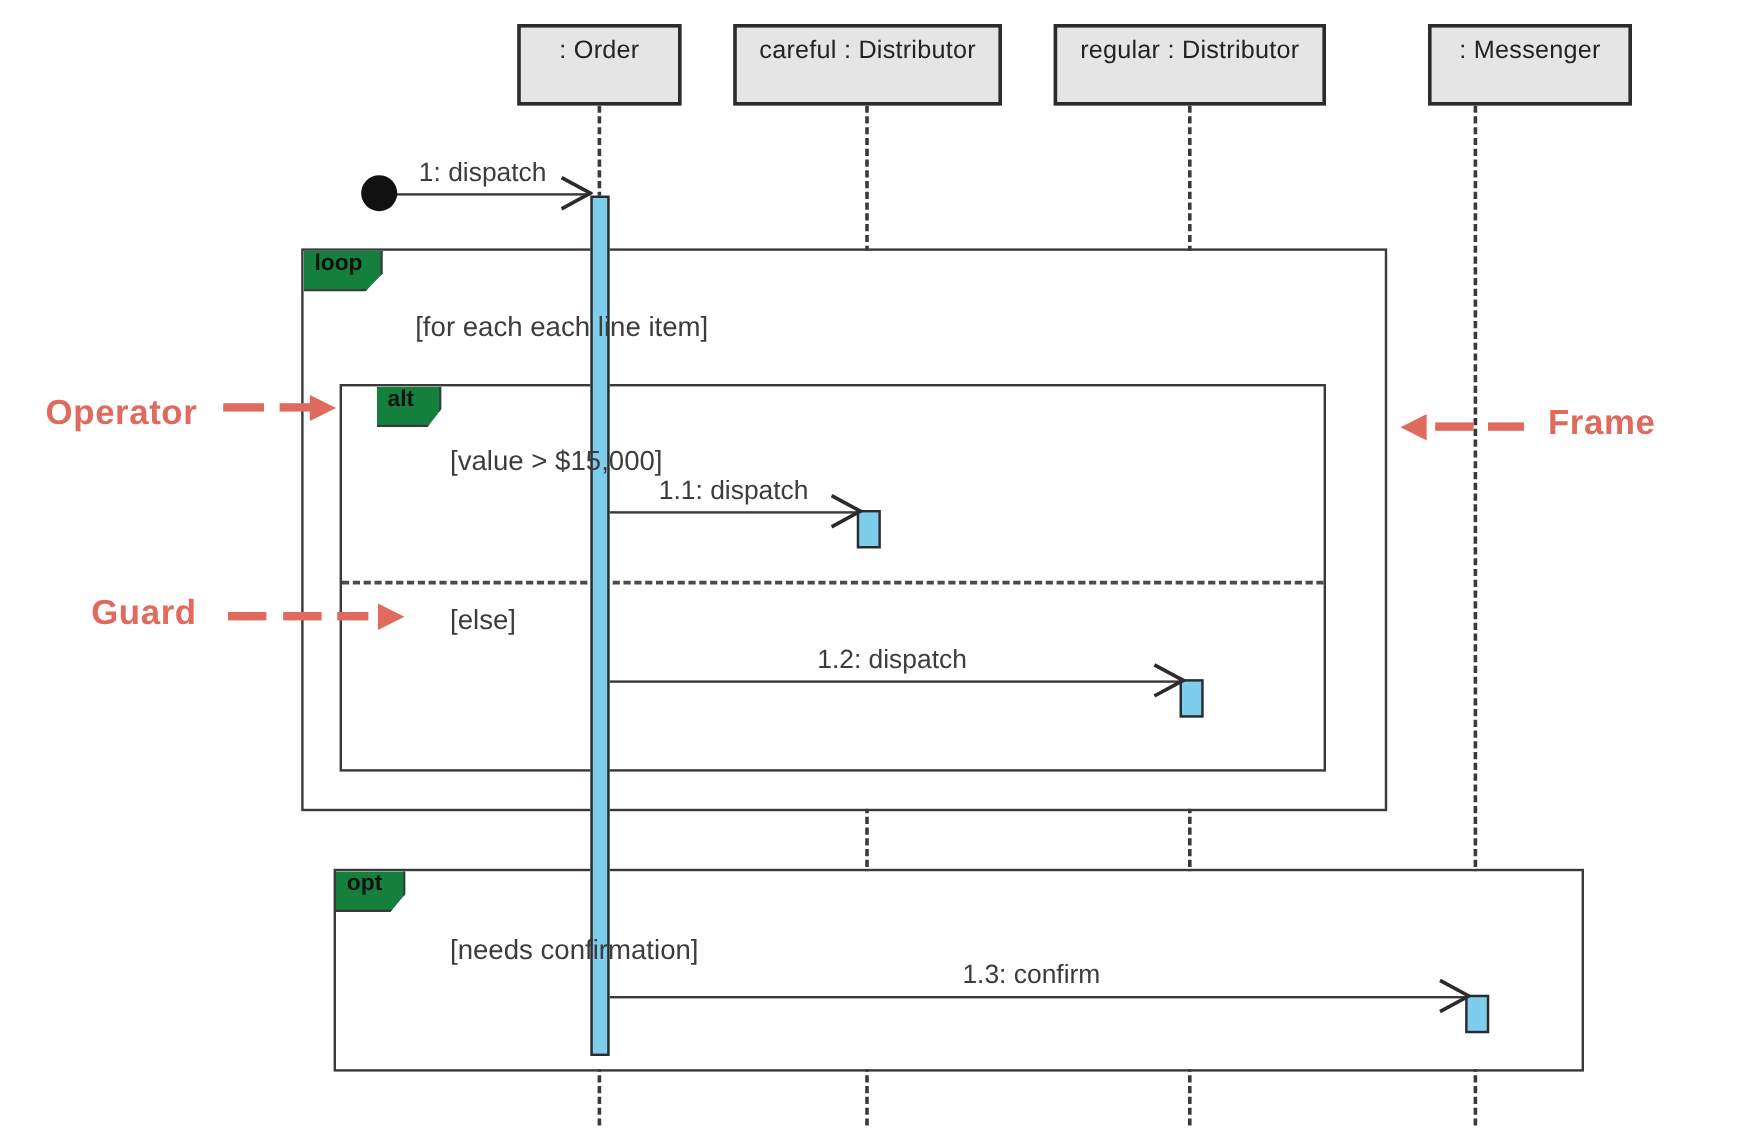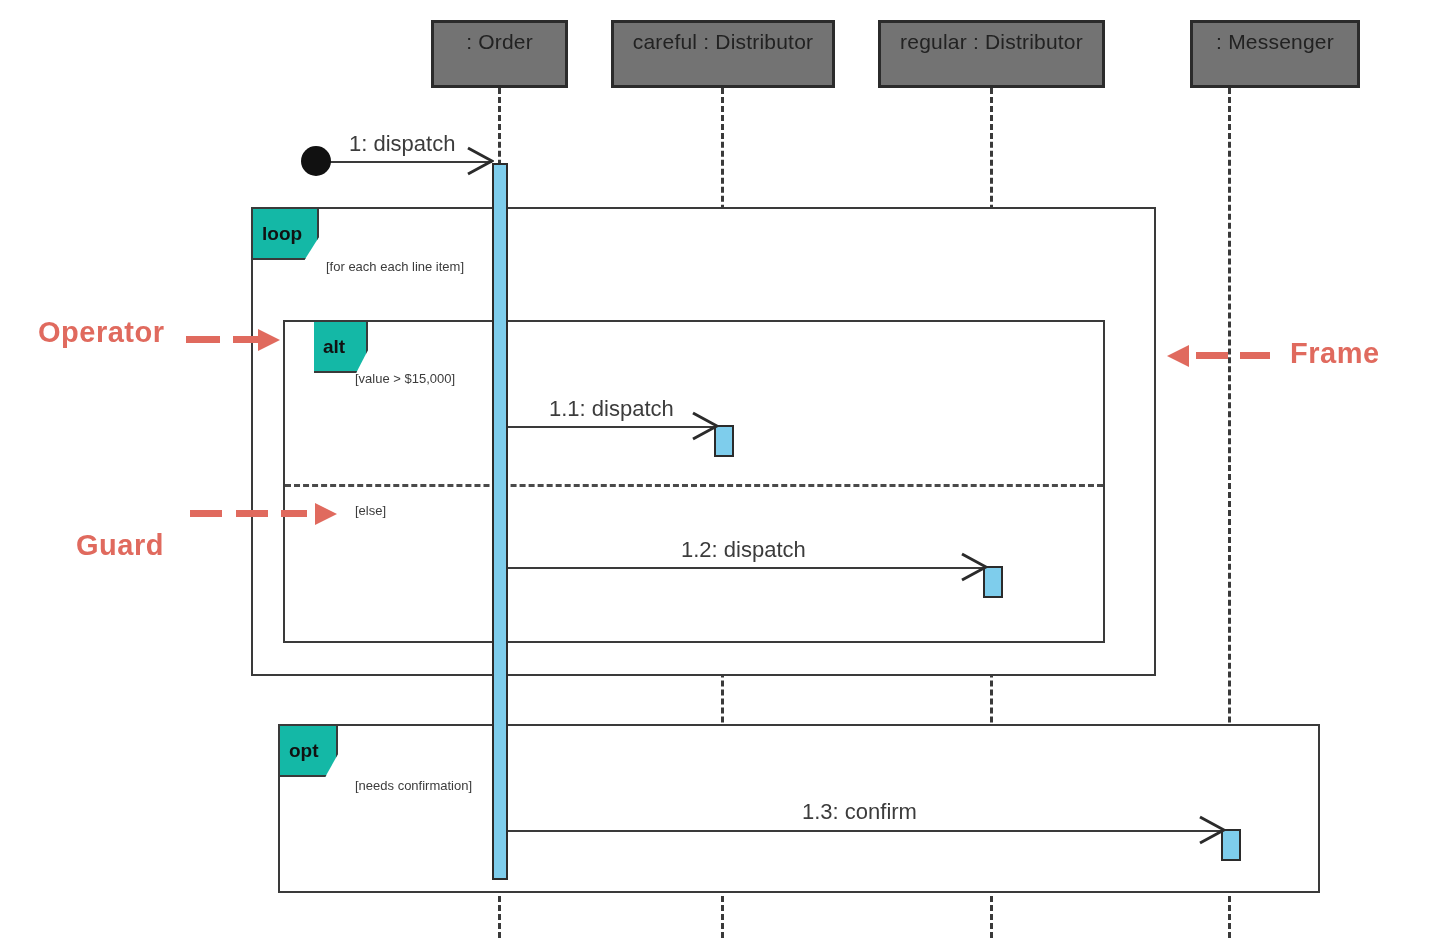--- a/index.html
+++ b/index.html
@@ -15,21 +15,21 @@
     width: 1456px;
     height: 943px;
     background: #ffffff;
     overflow: hidden;
   }
 
   
   .lifeline-head {
     position: absolute;
     box-sizing: border-box;
-    background: #737373;
+    background: #e5e5e5;
     border: 3px solid #2b2b2b;
     display: flex;
     align-items: flex-start;
     justify-content: center;
     padding-top: 7px;
   }
   .lifeline-head span {
     font-size: 21px;
     color: #222222;
     letter-spacing: 0.2px;
@@ -63,42 +63,43 @@
   .frame-inner-white {
     position: absolute;
     box-sizing: border-box;
     background: #ffffff;
     z-index: 3;
   }
   .frame-tag {
     position: absolute;
     left: 0;
     top: 0;
-    height: 51px;
-    box-sizing: border-box;
-    background: #14b8a6;
+    height: 34px;
+    box-sizing: border-box;
+    background: #15803d;
     border-right: 2px solid #3a3a3a;
     border-bottom: 2px solid #3a3a3a;
     display: flex;
-    align-items: center;
+    align-items: flex-start;
     padding-left: 9px;
     z-index: 7;
     clip-path: polygon(0 0, 100% 0, 100% 55%, 78% 100%, 0 100%);
   }
   .frame-tag span {
     font-size: 19px;
     font-weight: bold;
     color: #111111;
   }
   .guard {
     position: absolute;
-    font-size: 13px;
+    font-size: 23px;
     color: #3c3c3c;
     white-space: nowrap;
     z-index: 8;
+    margin-left: 20px;
   }
   .frag-divider {
     position: absolute;
     height: 0;
     border-top: 3px dashed #4a4a4a;
     z-index: 5;
   }
 
   
   .msg-line {
@@ -220,28 +221,28 @@
   <div class="msg-label" style="left:681px; top:537px;">1.2: dispatch</div>
   <div class="activation" style="left:983px; top:566px; width:20px; height:32px;"></div>
 
   <div class="msg-line" style="left:508px; top:830px; width:714px;"></div>
   <svg class="arrowhead" width="28" height="30" style="left:1198px; top:815px;">
     <polyline points="2,2 26,15 2,28" fill="none" stroke="#2b2b2b" stroke-width="3"></polyline>
   </svg>
   <div class="msg-label" style="left:802px; top:799px;">1.3: confirm</div>
   <div class="activation" style="left:1221px; top:829px; width:20px; height:32px;"></div>
 
-  <div class="annot-text" style="left:38px; top:316px;text-align:right;">Operator</div>
+  <div class="annot-text" style="left:38px; top:328px;text-align:right;">Operator</div>
   <div class="annot-dash" style="left:186px; top:336px; width:34px;"></div>
   <div class="annot-dash" style="left:233px; top:336px; width:30px;"></div>
   <svg class="annot-arrow" width="26" height="28" style="left:258px; top:326px;">
     <polygon points="0,3 22,14 0,25" fill="#e06a5e"></polygon>
   </svg>
 
-  <div class="annot-text" style="left:76px; top:495px;margin-top:34px;">Guard</div>
+  <div class="annot-text" style="left:76px; top:495px;">Guard</div>
   <div class="annot-dash" style="left:190px; top:510px; width:32px;"></div>
   <div class="annot-dash" style="left:236px; top:510px; width:32px;"></div>
   <div class="annot-dash" style="left:281px; top:510px; width:26px;"></div>
   <svg class="annot-arrow" width="26" height="28" style="left:315px; top:500px;">
     <polygon points="0,3 22,14 0,25" fill="#e06a5e"></polygon>
   </svg>
 
   <svg class="annot-arrow" width="26" height="28" style="left:1163px; top:342px;">
     <polygon points="26,3 4,14 26,25" fill="#e06a5e"></polygon>
   </svg>

